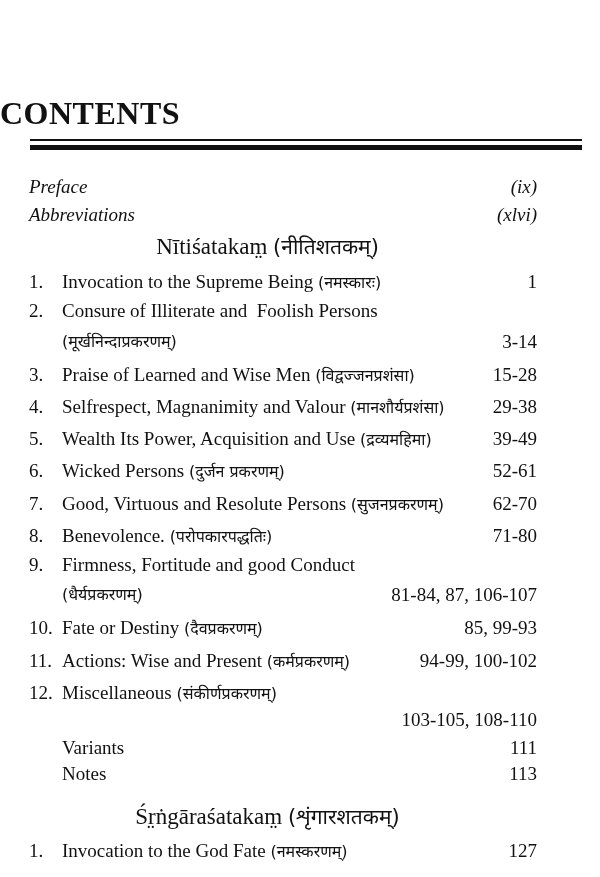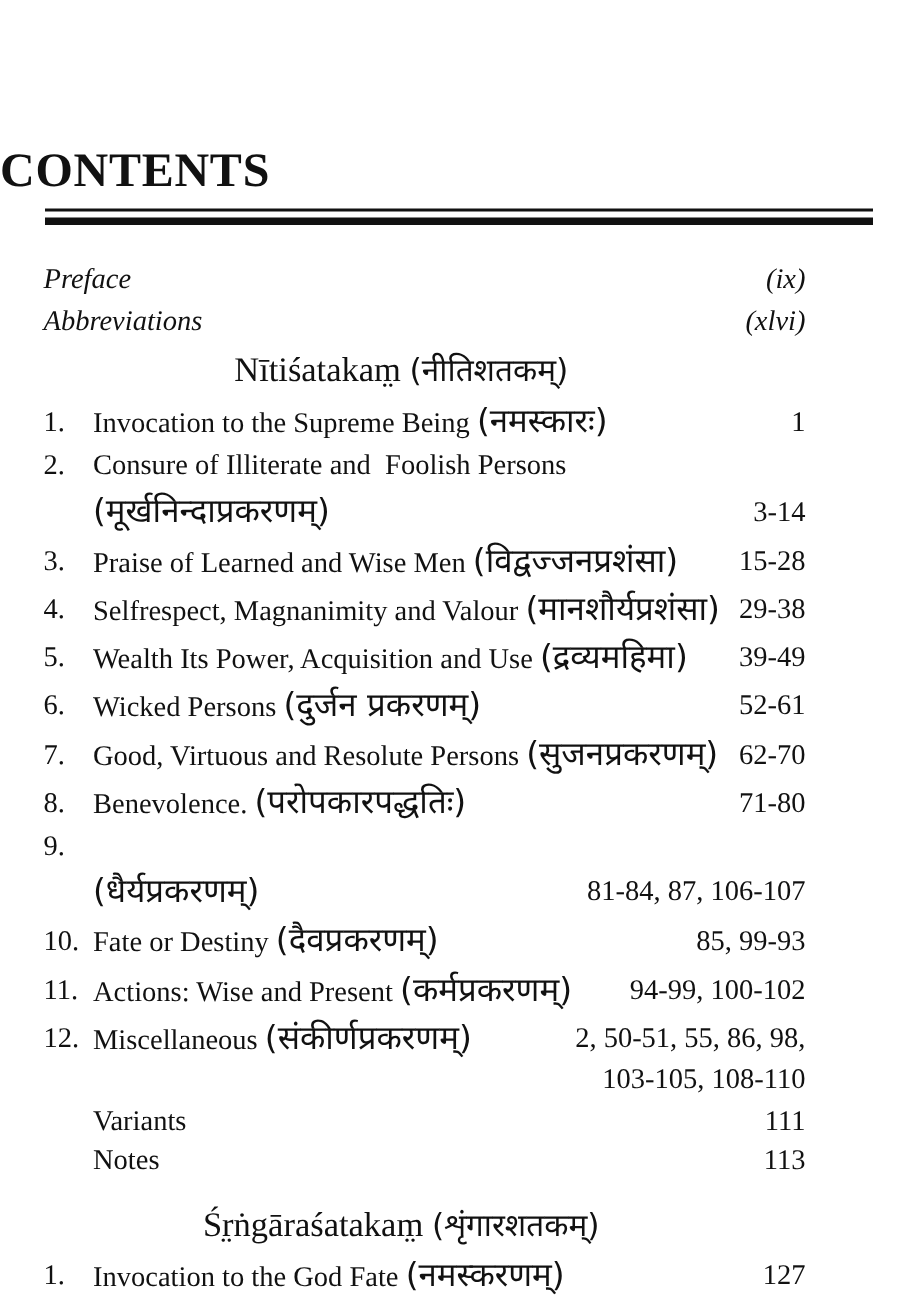--- a/index.html
+++ b/index.html
@@ -29,21 +29,21 @@
     position: absolute; left: 29px; top: 0;
   }
   .row .label {
     position: absolute; left: 62px; top: 0; white-space: nowrap;
   }
   .row .label.plain { left: 29px; }
   .row .page {
     position: absolute; right: 19px; top: 0; white-space: nowrap; text-align: right;
   }
   .italic { font-style: italic; }
-  .deva { font-family: "DejaVu Sans", sans-serif; font-size: 22px; }
+  .deva { font-family: "DejaVu Sans", sans-serif; font-size: 16px; }
   .section-heading {
     position: absolute; left: 0; width: 535px; text-align: center;
     font-size: 23px; line-height: 32px;
   }
   .section-heading .deva { font-size: 21px; }
 </style>
 </head>
 <body>
 
 <div class="page-title">CONTENTS</div>
@@ -110,20 +110,21 @@
 </div>
 
 <div class="row" style="top:522px;">
   <span class="num">8.</span>
   <span class="label"><span>Benevolence.</span> <span class="deva">(परोपकारपद्धतिः)</span></span>
   <span class="page">71-80</span>
 </div>
 
 <div class="row" style="top:551px;">
   <span class="num">9.</span>
+  <span class="label">Firmness, Fortitude and good Conduct</span>
 </div>
 <div class="row" style="top:581px;">
   <span class="label deva">(धैर्यप्रकरणम्)</span>
   <span class="page">81-84, 87, 106-107</span>
 </div>
 
 <div class="row" style="top:614px;">
   <span class="num">10.</span>
   <span class="label"><span>Fate or Destiny</span> <span class="deva">(दैवप्रकरणम्)</span></span>
   <span class="page">85, 99-93</span>
@@ -131,21 +132,20 @@
 
 <div class="row" style="top:647px;">
   <span class="num">11.</span>
   <span class="label"><span>Actions: Wise and Present</span> <span class="deva">(कर्मप्रकरणम्)</span></span>
   <span class="page">94-99, 100-102</span>
 </div>
 
 <div class="row" style="top:679px;">
   <span class="num">12.</span>
   <span class="label"><span>Miscellaneous</span> <span class="deva">(संकीर्णप्रकरणम्)</span></span>
-  <span class="page">2, 50-51, 55, 86, 98,</span>
 </div>
 <div class="row" style="top:706px;">
   <span class="page">103-105, 108-110</span>
 </div>
 
 <div class="row" style="top:734px;">
   <span class="label">Variants</span>
   <span class="page">111</span>
 </div>
 <div class="row" style="top:760px;">

